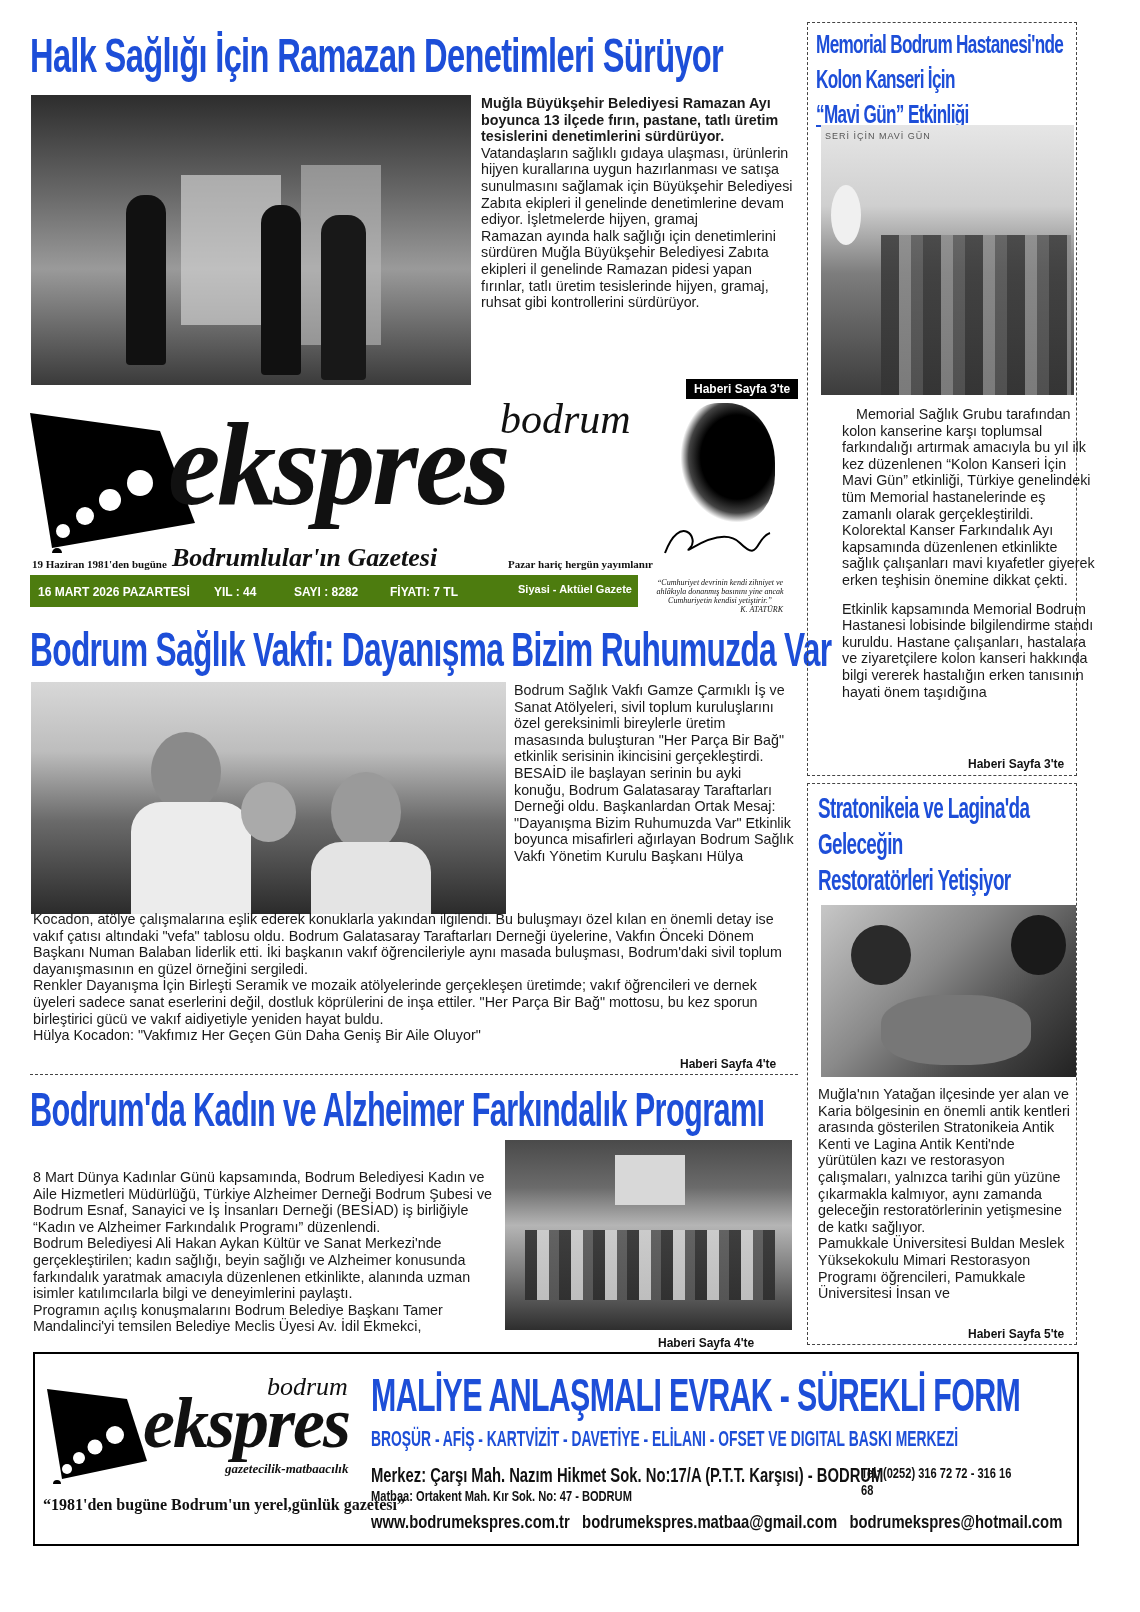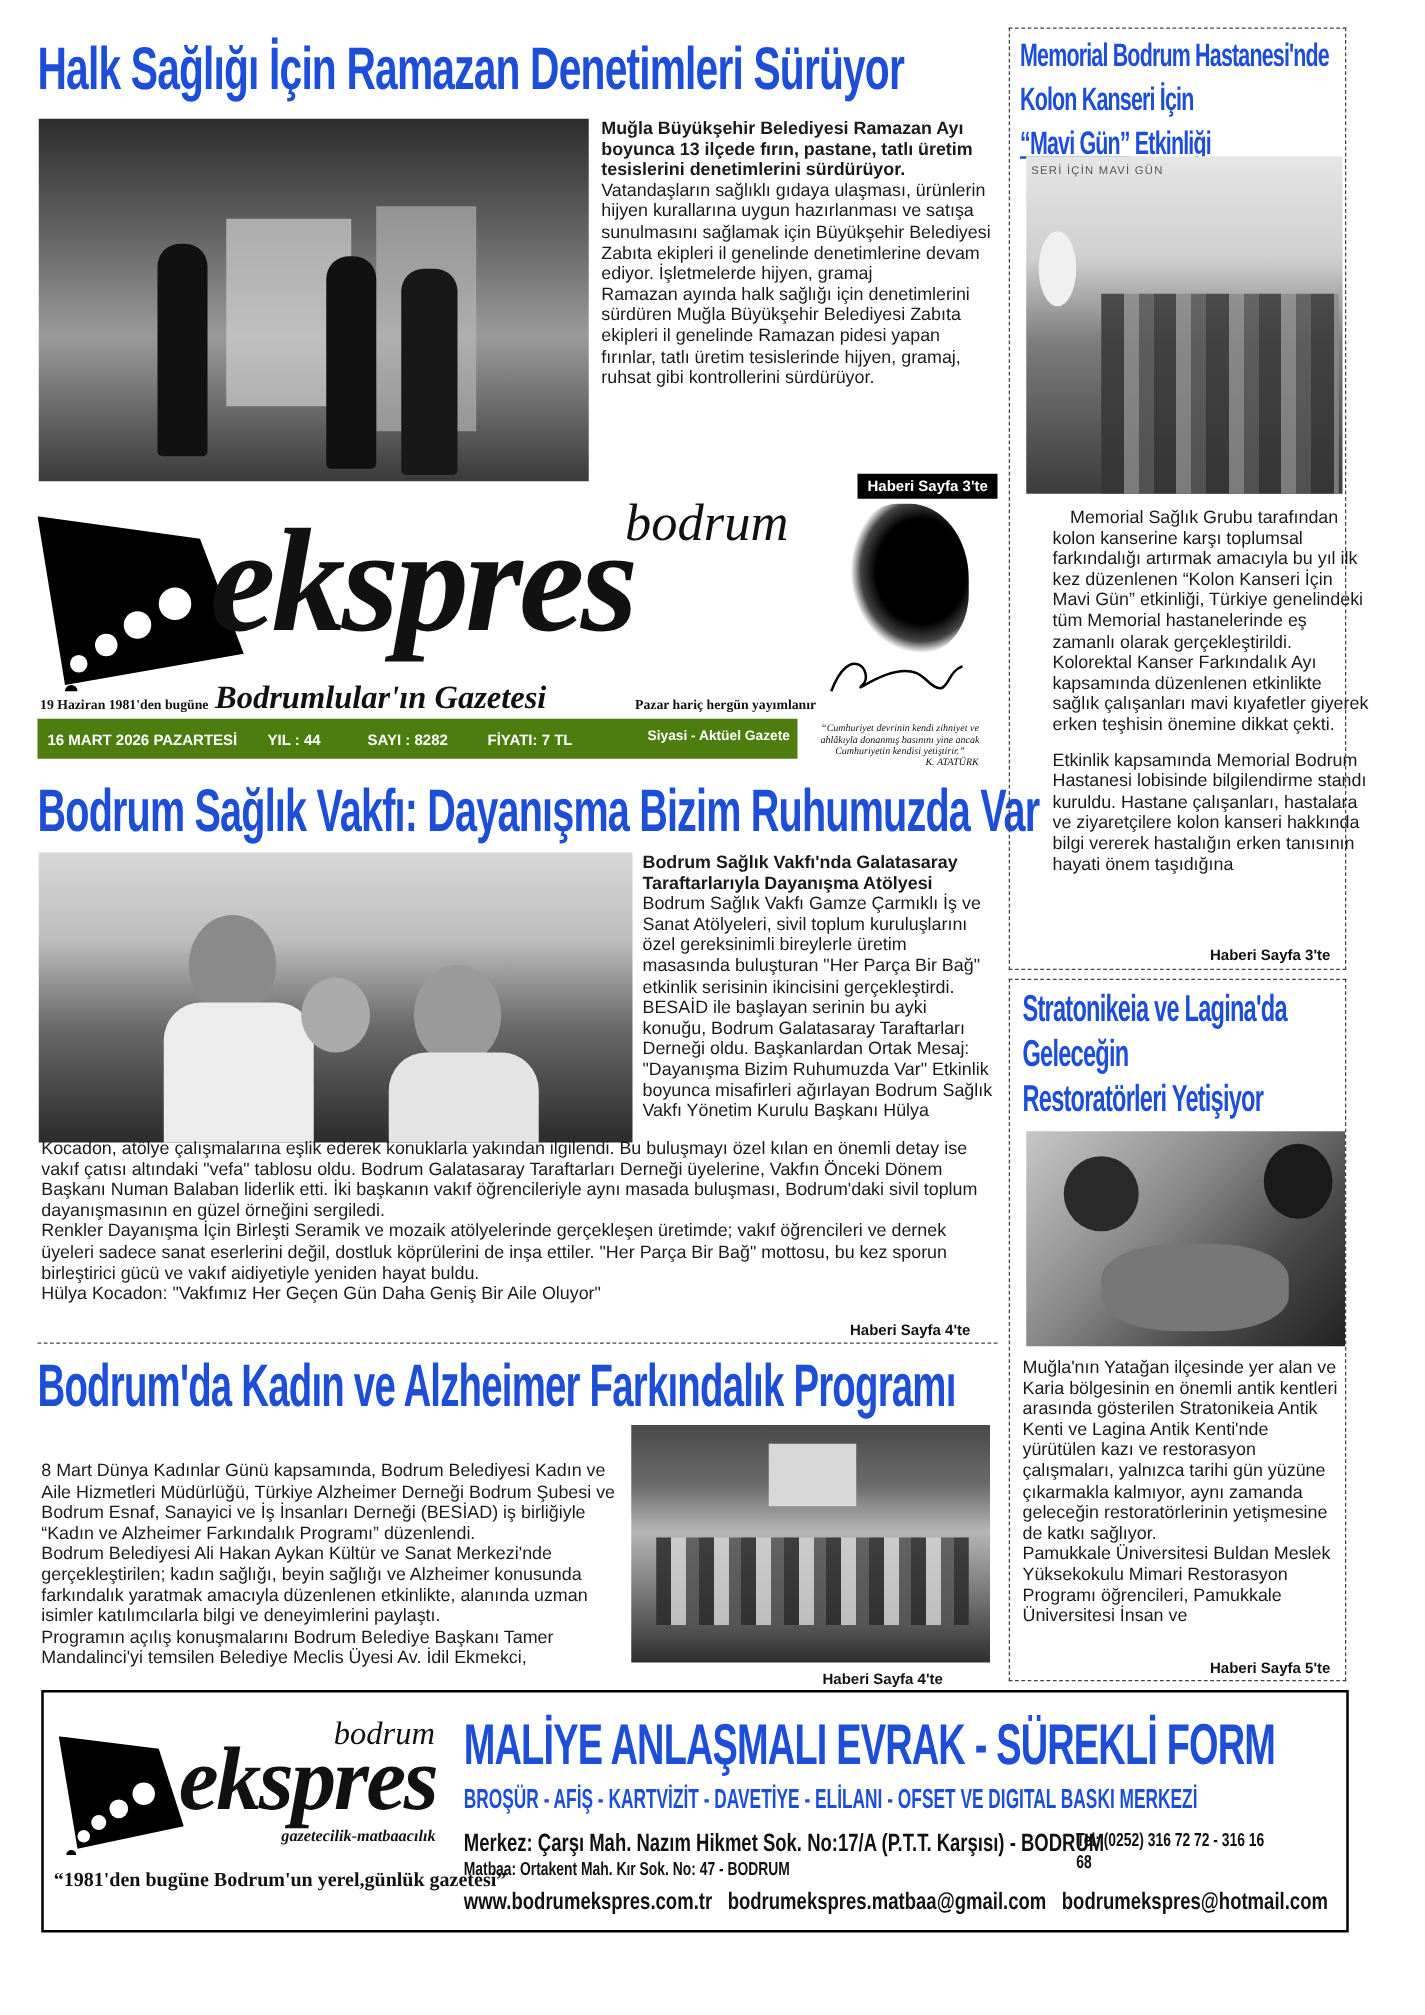--- a/index.html
+++ b/index.html
@@ -79,21 +79,20 @@
     <span class="cond" style="transform:scaleX(0.66);">Bodrum Sağlık Vakfı: Dayanışma Bizim Ruhumuzda Var</span>
   </div>
   <div class="abs photo" style="left:31px;top:62px;width:475px;height:232px;background:linear-gradient(180deg,#d8d8d8 0%,#bdbdbd 30%,#6a6a6a 60%,#2b2b2b 100%);">
     <div style="position:absolute;left:120px;top:50px;width:70px;height:80px;background:#8a8a8a;border-radius:50%;"></div>
     <div style="position:absolute;left:100px;top:120px;width:120px;height:115px;background:#ececec;border-radius:30px 30px 0 0;"></div>
     <div style="position:absolute;left:300px;top:90px;width:70px;height:80px;background:#9a9a9a;border-radius:50%;"></div>
     <div style="position:absolute;left:280px;top:160px;width:120px;height:75px;background:#e4e4e4;border-radius:30px 30px 0 0;"></div>
     <div style="position:absolute;left:210px;top:100px;width:55px;height:60px;background:#aaa;border-radius:50%;"></div>
   </div>
   <div class="abs body-text" style="left:514px;top:62px;width:282px;">
-    <p class="bold">Bodrum Sağlık Vakfı'nda Galatasaray Taraftarlarıyla Dayanışma Atölyesi</p>
     <p>Bodrum Sağlık Vakfı Gamze Çarmıklı İş ve Sanat Atölyeleri, sivil toplum kuruluşlarını özel gereksinimli bireylerle üretim masasında buluşturan "Her Parça Bir Bağ" etkinlik serisinin ikincisini gerçekleştirdi. BESAİD ile başlayan serinin bu ayki konuğu, Bodrum Galatasaray Taraftarları Derneği oldu. Başkanlardan Ortak Mesaj: "Dayanışma Bizim Ruhumuzda Var" Etkinlik boyunca misafirleri ağırlayan Bodrum Sağlık Vakfı Yönetim Kurulu Başkanı Hülya</p>
   </div>
   <div class="abs body-text" style="left:33px;top:291px;width:765px;">
     <p>Kocadon, atölye çalışmalarına eşlik ederek konuklarla yakından ilgilendi. Bu buluşmayı özel kılan en önemli detay ise vakıf çatısı altındaki "vefa" tablosu oldu. Bodrum Galatasaray Taraftarları Derneği üyelerine, Vakfın Önceki Dönem Başkanı Numan Balaban liderlik etti. İki başkanın vakıf öğrencileriyle aynı masada buluşması, Bodrum'daki sivil toplum dayanışmasının en güzel örneğini sergiledi.</p>
     <p>Renkler Dayanışma İçin Birleşti Seramik ve mozaik atölyelerinde gerçekleşen üretimde; vakıf öğrencileri ve dernek üyeleri sadece sanat eserlerini değil, dostluk köprülerini de inşa ettiler. "Her Parça Bir Bağ" mottosu, bu kez sporun birleştirici gücü ve vakıf aidiyetiyle yeniden hayat buldu.</p>
     <p>Hülya Kocadon: "Vakfımız Her Geçen Gün Daha Geniş Bir Aile Oluyor"</p>
   </div>
   <div class="abs ref" style="left:680px;top:437px;">Haberi Sayfa 4'te</div>
   <div class="abs" style="left:30px;top:454px;width:768px;border-top:1.5px dashed #444;"></div>
 </div>

